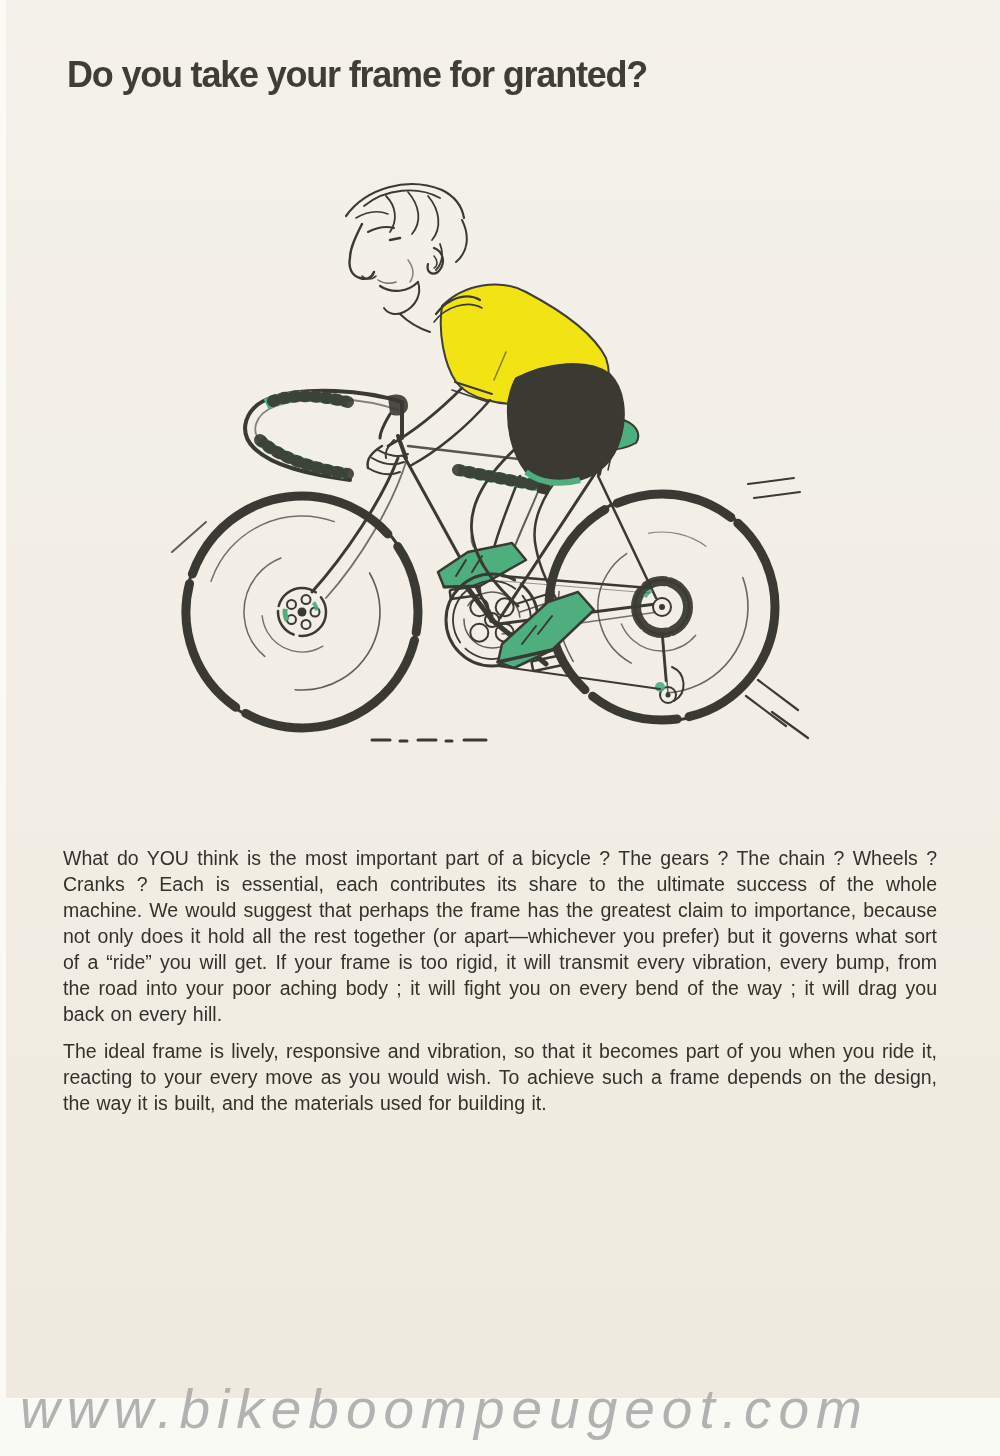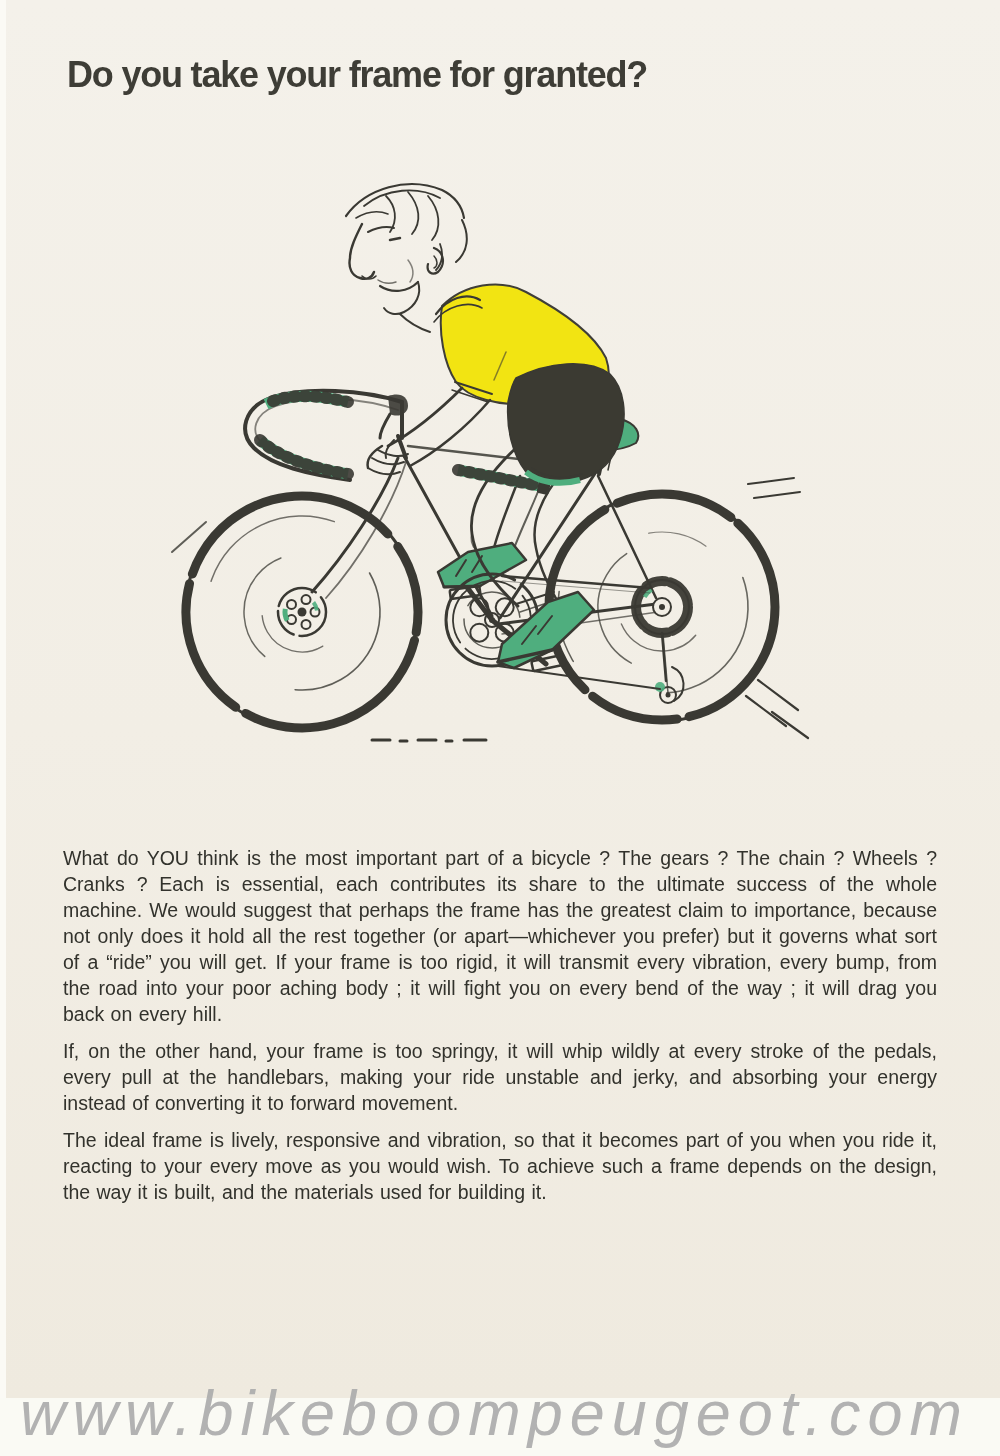--- a/index.html
+++ b/index.html
@@ -17,21 +17,21 @@
   }
   .figure{position:absolute;left:150px;top:140px;width:700px;height:650px;}
   .bodytext{
     position:absolute;left:63px;top:845px;width:874px;
     font-size:19.5px;line-height:26px;text-align:justify;
     color:var(--body,#32322c);word-spacing:1px;
   }
   .bodytext p{margin:0 0 11px 0;}
   .watermark{
     position:absolute;left:20px;top:1382px;
-    font-size:63px;font-style:italic;letter-spacing:7px;line-height:1;
+    font-size:55px;font-style:italic;letter-spacing:7px;line-height:1;
     color:var(--watermark,#ababab);white-space:nowrap;opacity:.9;
   }
   
   .ink{stroke:var(--ink,#3a3933);fill:none;stroke-linecap:round;stroke-linejoin:round;}
   .fill-ink{fill:var(--ink,#3a3933);stroke:none;}
   .yellow-fill{fill:var(--jersey-yellow,#f2e40c);}
   .dark-fill{fill:var(--shorts-black,#3b3a32);}
   .green-fill{fill:var(--accent-green,#4fae7e);}
   .green-stroke{stroke:var(--accent-green,#4fae7e);fill:none;stroke-linecap:butt;}
   .paper-fill{fill:var(--paper,#f2eee5);}
@@ -228,18 +228,17 @@
         <path class="ink" stroke-width="3" d="M222,600 L240,600 M250,601 L257,601 M268,600 L286,600 M296,601 L302,601 M314,600 L336,600"></path>
         <path class="ink" stroke-width="2.2" d="M596,556 L636,586 M608,540 L648,570 M622,572 L658,598"></path>
         <path class="ink" stroke-width="2" d="M598,344 L644,338 M604,358 L650,352"></path>
         <path class="ink" stroke-width="2" opacity=".8" d="M22,412 L56,382"></path>
       </g>
     </svg>
   </div>
 
   <div class="bodytext">
     <p>What do YOU think is the most important part of a bicycle ? The gears ? The chain ? Wheels ? Cranks ? Each is essential, each contributes its share to the ultimate success of the whole machine. We would suggest that perhaps the frame has the greatest claim to importance, because not only does it hold all the rest together (or apart—whichever you prefer) but it governs what sort of a “ride” you will get. If your frame is too rigid, it will transmit every vibration, every bump, from the road into your poor aching body ; it will fight you on every bend of the way ; it will drag you back on every hill.</p>
-    <p>If, on the other hand, your frame is too springy, it will whip wildly at every stroke of the pedals, every pull at the handlebars, making your ride unstable and jerky, and absorbing your energy instead of converting it to forward movement.</p>
     <p>The ideal frame is lively, responsive and vibration, so that it becomes part of you when you ride it, reacting to your every move as you would wish. To achieve such a frame depends on the design, the way it is built, and the materials used for building it.</p>
   </div>
 
   <div class="watermark">www.bikeboompeugeot.com</div>
 </div>
 
 </body></html>

